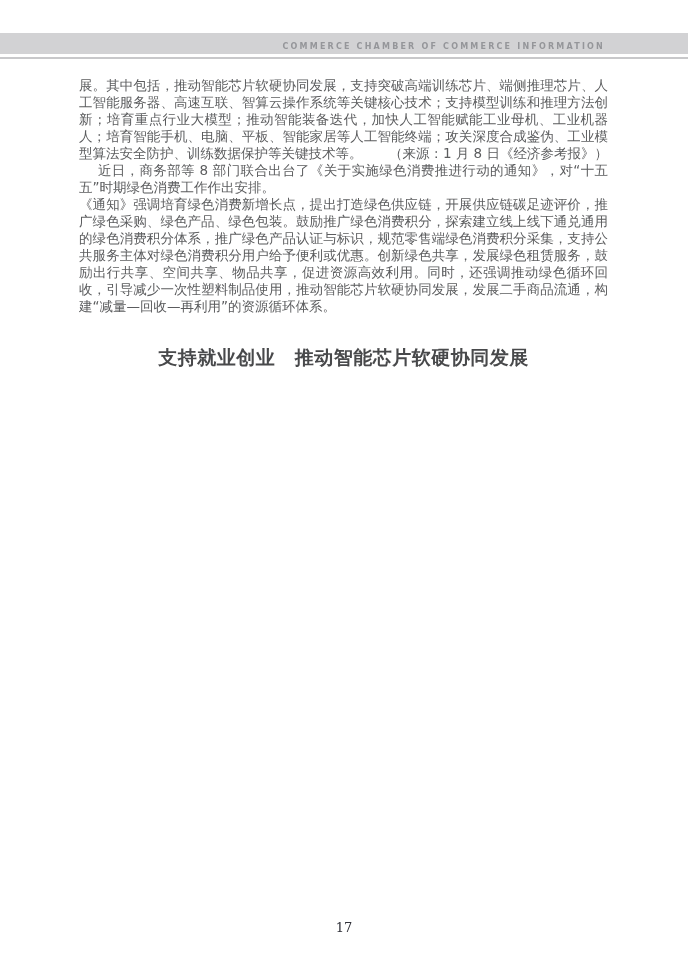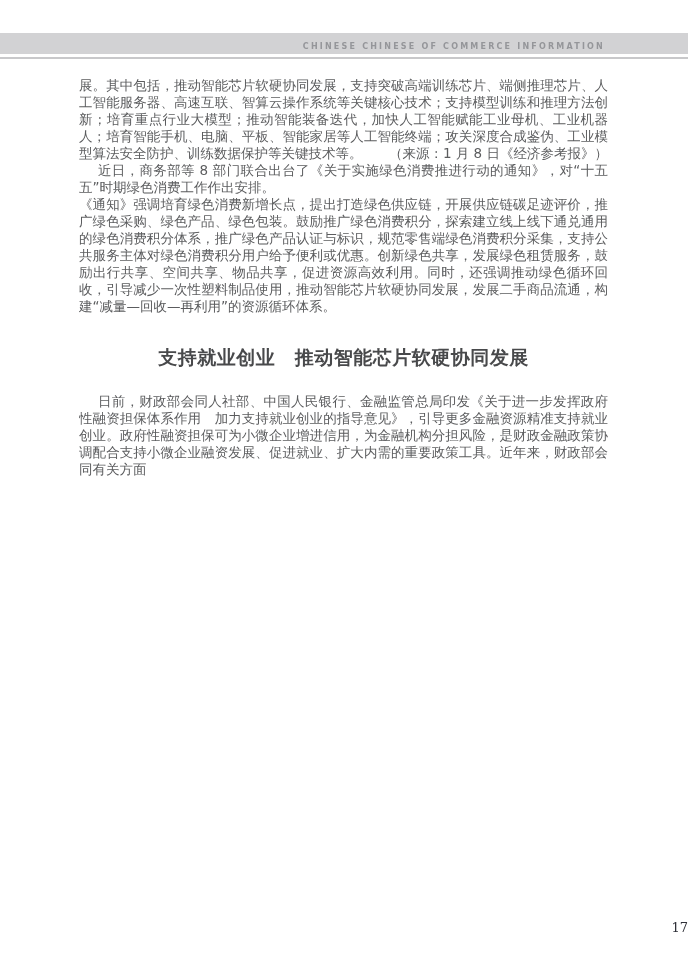--- a/index.html
+++ b/index.html
@@ -44,45 +44,44 @@
     font-size: 19px;
     font-weight: bold;
     color: #48494b;
     text-align: center;
     letter-spacing: 0.5px;
   }
   h2.title-1 { margin: 38px 0 17px 0; }
   h2.title-2 { margin: 30px 0 22px 0; }
   .page-number {
     position: absolute; top: 920px; left: 0; right: 0;
-    text-align: right;
+    text-align: center;
     font-family: "DejaVu Serif", "Liberation Serif", serif;
     font-size: 13px;
     color: #2f3038;
   }
 </style>
 </head>
 <body>
 
 <div class="header-band">
-  <span class="band-text">CHINESE CHINESE OF COMMERCE INFORMATION</span>
+  <span class="band-text">COMMERCE CHAMBER OF COMMERCE INFORMATION</span>
 </div>
 <div class="header-rule"></div>
 
 <div class="content">
 
   <section>
     <p class="para"><span>展。其中包括，推动智能芯片软硬协同发展，支持突破高端训练芯片、端侧推理芯片、人工智能服务器、高速互联、智算云操作系统等关键核心技术；支持模型训练和推理方法创新；培育重点行业大模型；推动智能装备迭代，加快人工智能赋能工业母机、工业机器人；培育智能手机、电脑、平板、智能家居等人工智能终端；攻关深度合成鉴伪、工业模型算法安全防护、训练数据保护等关键技术等。</span><span class="source">（来源：1 月 8 日《经济参考报》）</span></p>
   </section>
 
   <section>
     <p class="para indent"><span>近日，商务部等 8 部门联合出台了《关于实施绿色消费推进行动的通知》，对“十五五”时期绿色消费工作作出安排。</span></p>
     <p class="para"><span>《通知》强调培育绿色消费新增长点，提出打造绿色供应链，开展供应链碳足迹评价，推广绿色采购、绿色产品、绿色包装。鼓励推广绿色消费积分，探索建立线上线下通兑通用的绿色消费积分体系，推广绿色产品认证与标识，规范零售端绿色消费积分采集，支持公共服务主体对绿色消费积分用户给予便利或优惠。创新绿色共享，发展绿色租赁服务，鼓励出行共享、空间共享、物品共享，促进资源高效利用。同时，还强调推动绿色循环回收，引导减少一次性塑料制品使用，推动智能芯片软硬协同发展，发展二手商品流通，构建“减量—回收—再利用”的资源循环体系。</span></p>
   </section>
 
   <section>
     <h2 class="article-title title-2">支持就业创业　推动智能芯片软硬协同发展</h2>
-    <p class="para indent"><span>日前，财政部会同人社部、中国人民银行、金融监管总局印发《关于进一步发挥政府性融资担保体系作用　加力支持就业创业的指导意见》，引导更多金融资源精准支持就业创业。政府性融资担保可为小微企业增进信用，为金融机构分担风险，是财政金融政策协调配合支持小微企业融资发展、促进就业、扩大内需的重要政策工具。近年来，财政部会同有关方面</span></p>
   </section>
 
 </div>
 
 <div class="page-number">17</div>
 
 </body></html>

